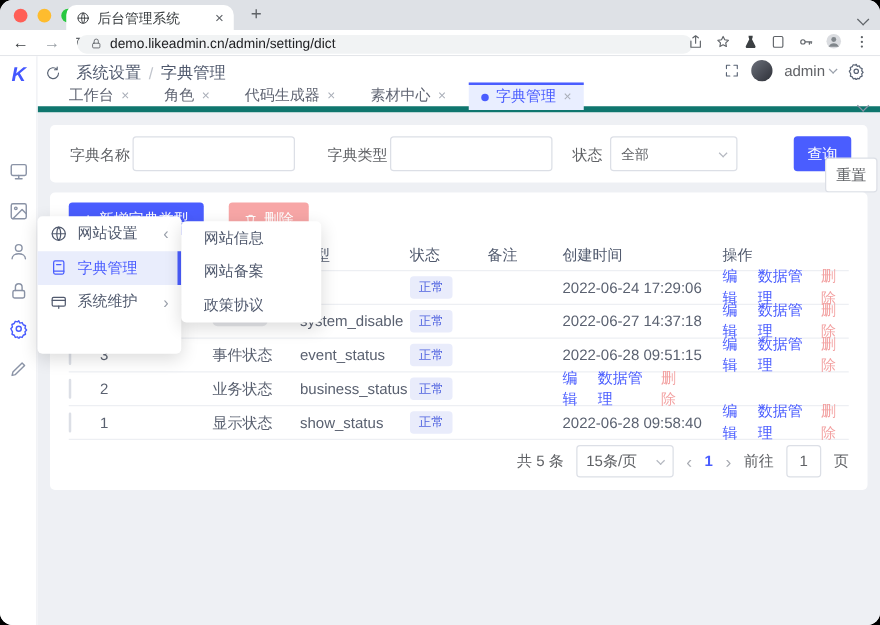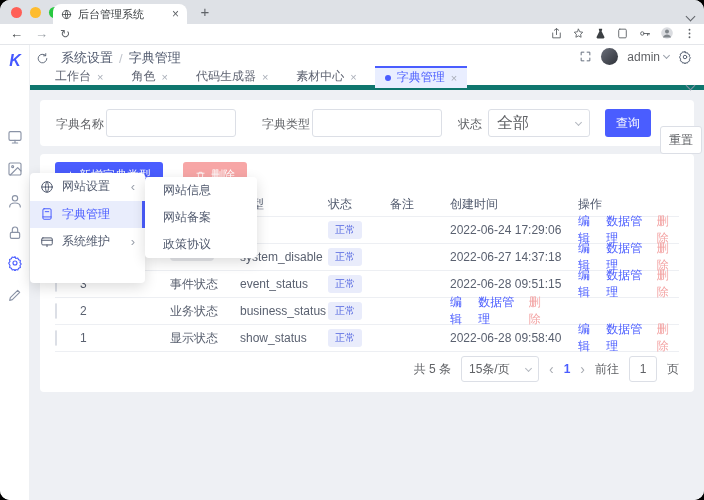--- a/index.html
+++ b/index.html
@@ -53,24 +53,24 @@
   .dot { width:6px; height:6px; border-radius:50%; background:#4a5dff; }
   .ntab-chev { position:absolute; right:10px; top:7px; color:#8a93a6; }
 
   .content { position:absolute; left:30px; top:90px; right:0; bottom:0; background:#eef0f4; }
 
   
   .card { position:absolute; background:#fff; border-radius:4px; }
   .search-card { left:10px; top:10px; width:654px; height:46px; }
   .fl { position:absolute; top:16px; font-size:12px; color:#606266; }
   .fi { position:absolute; top:9px; height:28px; border:1px solid #dcdfe6; border-radius:3px; background:#fff; }
-  .fsel { display:flex; align-items:center; justify-content:space-between; padding:0 8px; font-size:16px; color:#606266; }
+  .fsel { display:flex; align-items:center; justify-content:space-between; padding:0 8px; font-size:11px; color:#606266; }
   .btn { position:absolute; top:9px; height:28px; border-radius:3px; font-size:12px;
          display:inline-flex; align-items:center; justify-content:center; }
-  .btn-primary { background:#4a5dff; color:#fff; }
+  .btn-primary { background:#4a5dff; color:#fff;margin-left:30px; }
   .btn-plain { background:#fff; border:1px solid #dcdfe6; color:#606266; }
 
   
   .table-card { left:10px; top:64px; width:654px; height:238px; }
   .btn-add { position:absolute; left:15px; top:8px; height:26px; padding:0 12px; background:#4a5dff;
              color:#fff; font-size:12px; border-radius:3px; display:inline-flex; align-items:center; gap:5px; }
   .btn-del { position:absolute; left:143px; top:8px; height:26px; padding:0 12px; background:#f7a6a6;
              color:#fff; font-size:12px; border-radius:3px; display:inline-flex; align-items:center; gap:5px; }
   .tbl { position:absolute; left:15px; top:39px; width:624px; }
   .tr { display:flex; align-items:center; height:27px; border-bottom:1px solid #edeff3; font-size:12px; color:#5a6170; }
@@ -128,20 +128,27 @@
     <div class="newtab">+</div>
     <div class="strip-chev"><span class="chev"></span></div>
   </div>
 
   <div class="toolbar"></div>
   <div class="navbtns">
     <span style="color:#3c4043;">←</span>
     <span style="color:#9aa0a6;">→</span>
     <span style="font-size:12px;">↻</span>
   </div>
+  <div class="urlbar">
+    <svg class="ln" width="10" height="10" viewBox="0 0 24 24" style="color:#5f6368;">
+      <rect x="5" y="11" width="14" height="9" rx="2"></rect>
+        <path d="M8 11V7a4 4 0 0 1 8 0v4"></path>
+    </svg>
+    <span>demo.likeadmin.cn/admin/setting/dict</span>
+  </div>
   <div class="chrome-actions">
     <svg class="ln" width="13" height="13" viewBox="0 0 24 24">
       <path d="M12 3v11M8 6l4-3 4 3M5 11v9h14v-9"></path>
     </svg>
     <svg class="ln" width="13" height="13" viewBox="0 0 24 24">
       <path d="M12 4l2.4 4.9 5.4.8-3.9 3.8.9 5.4-4.8-2.5-4.8 2.5.9-5.4L4.2 9.7l5.4-.8z"></path>
     </svg>
     <svg width="13" height="13" viewBox="0 0 24 24">
       <path fill="#3c4043" d="M9 3h6v2l-1 3 5 10a2 2 0 0 1-2 3H7a2 2 0 0 1-2-3l5-10-1-3z"></path>
     </svg>

